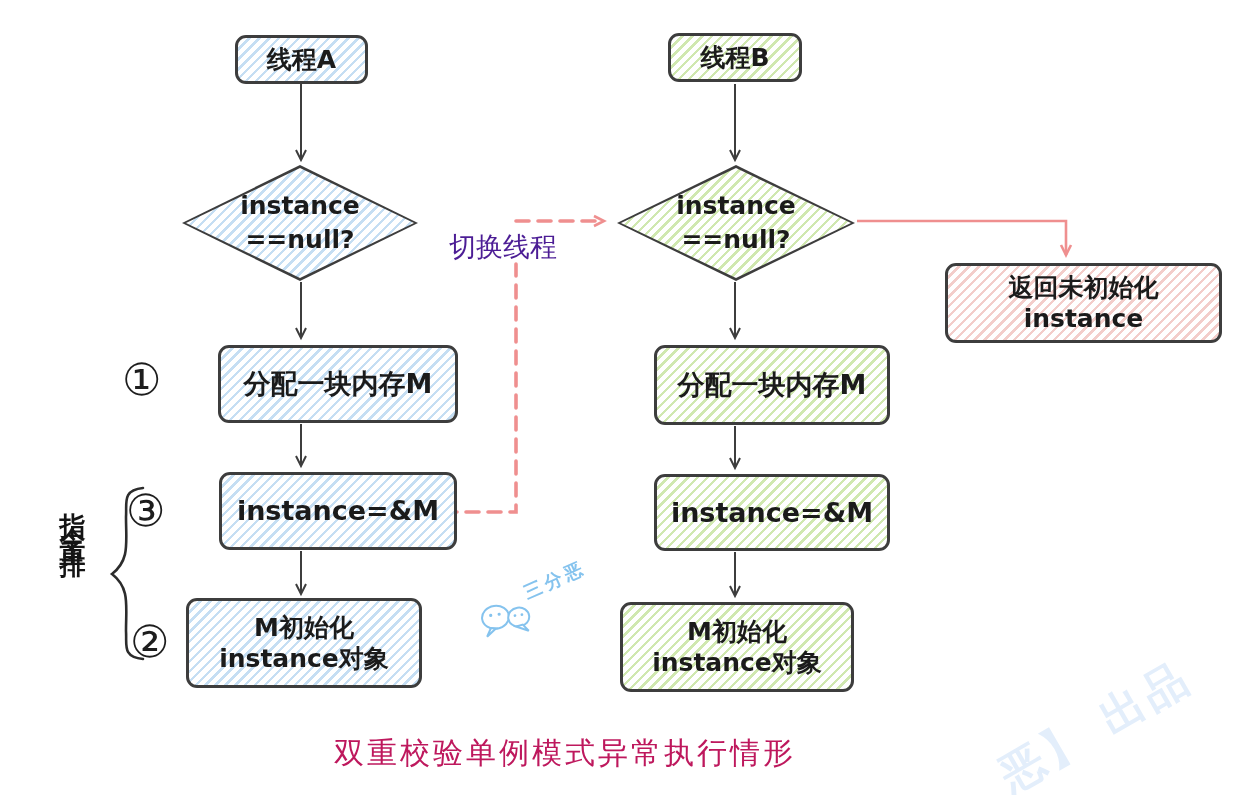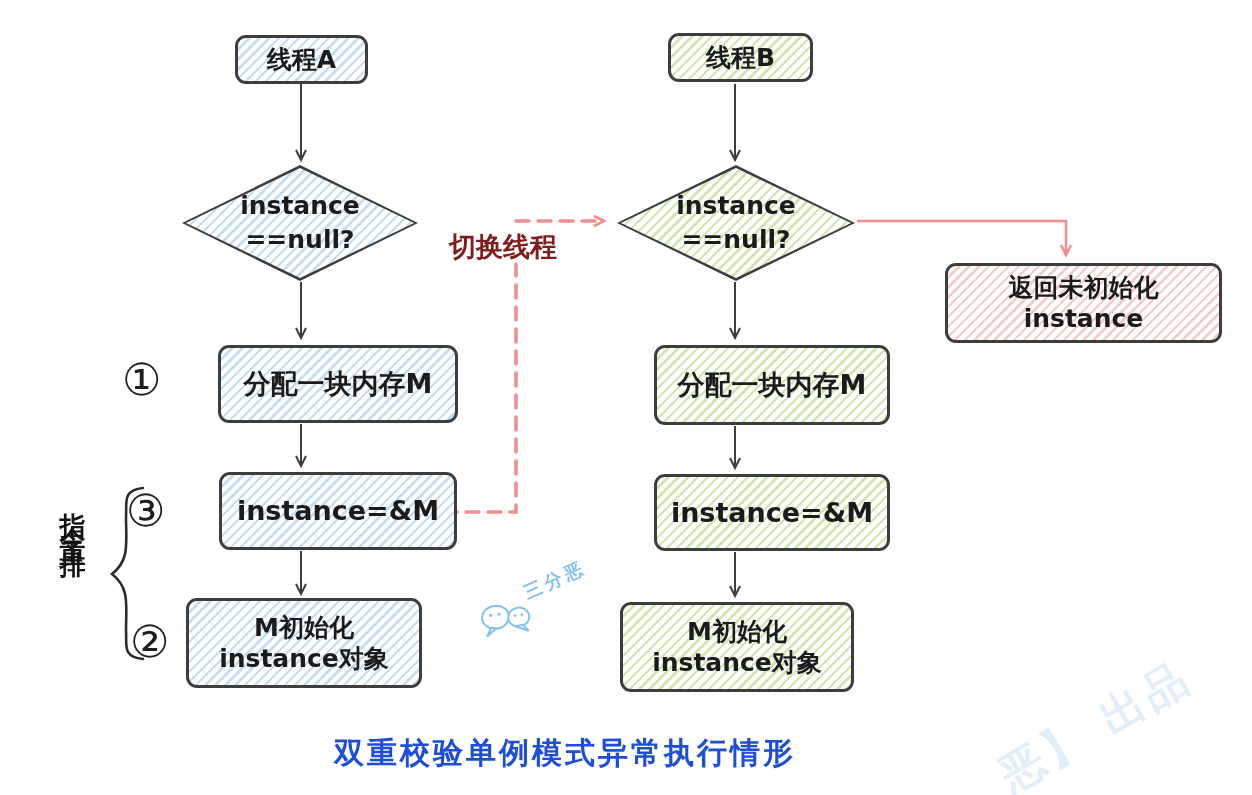--- a/index.html
+++ b/index.html
@@ -26,22 +26,22 @@
     position:absolute;left:4px;top:3px;right:4px;bottom:3px;
     clip-path:polygon(50% 0,100% 50%,50% 100%,0 50%);
     display:flex;flex-direction:column;align-items:center;justify-content:center;
     font-weight:bold;font-size:25px;line-height:1.35;
   }
   .circled-num{position:absolute;font-size:44px;line-height:1;color:#1d1d1d;font-weight:400;}
   .vertical-label{
     position:absolute;writing-mode:vertical-rl;text-orientation:upright;
     font-size:26px;font-weight:bold;letter-spacing:13px;color:#141414;
   }
-  .annotation{position:absolute;font-weight:bold;color:#7f1d1d;}
-  .caption{position:absolute;font-size:30px;font-weight:bold;letter-spacing:3px;color:#1d4ed8;text-align:center;}
+  .annotation{position:absolute;font-weight:normal;color:#4c1d95;}
+  .caption{position:absolute;font-size:30px;font-weight:normal;letter-spacing:3px;color:#be185d;text-align:center;}
   .wm-center-text{
     position:absolute;left:522px;top:568px;font-size:18px;font-weight:bold;color:#85c3ee;
     transform:rotate(-24deg);letter-spacing:4px;
   }
   .wm-corner{
     position:absolute;left:1004px;top:750px;width:320px;font-size:44px;font-weight:bold;
     color:#e3eefb;transform:rotate(-30deg);transform-origin:left center;letter-spacing:4px;white-space:nowrap;
   }
   .fs27{font-size:27px;margin-left:36px;}
   .fs25{font-size:25px;}
@@ -116,21 +116,21 @@
     <span>M初始化</span>
     <span>instance对象</span>
   </div>
 
   <span class="circled-num" style="left:122px;top:358px;">①</span>
   <span class="circled-num" style="left:126px;top:489px;">③</span>
   <span class="circled-num" style="left:130px;top:620px;">②</span>
 
   <div class="vertical-label" style="left:56px;top:492px;">指令重排</div>
 
-  <div class="node hatch-green fs25" style="left:668px;top:33px;width:145px;height:49px;">
+  <div class="node hatch-green fs25" style="left:668px;top:33px;width:134px;height:49px;">
     <span>线程B</span>
   </div>
 
   <div class="diamond" style="left:617px;top:165px;width:238px;height:116px;">
     <div class="d-outer"></div>
     <div class="d-inner hatch-green">
       <span>instance</span>
       <span>==null?</span>
     </div>
   </div>

